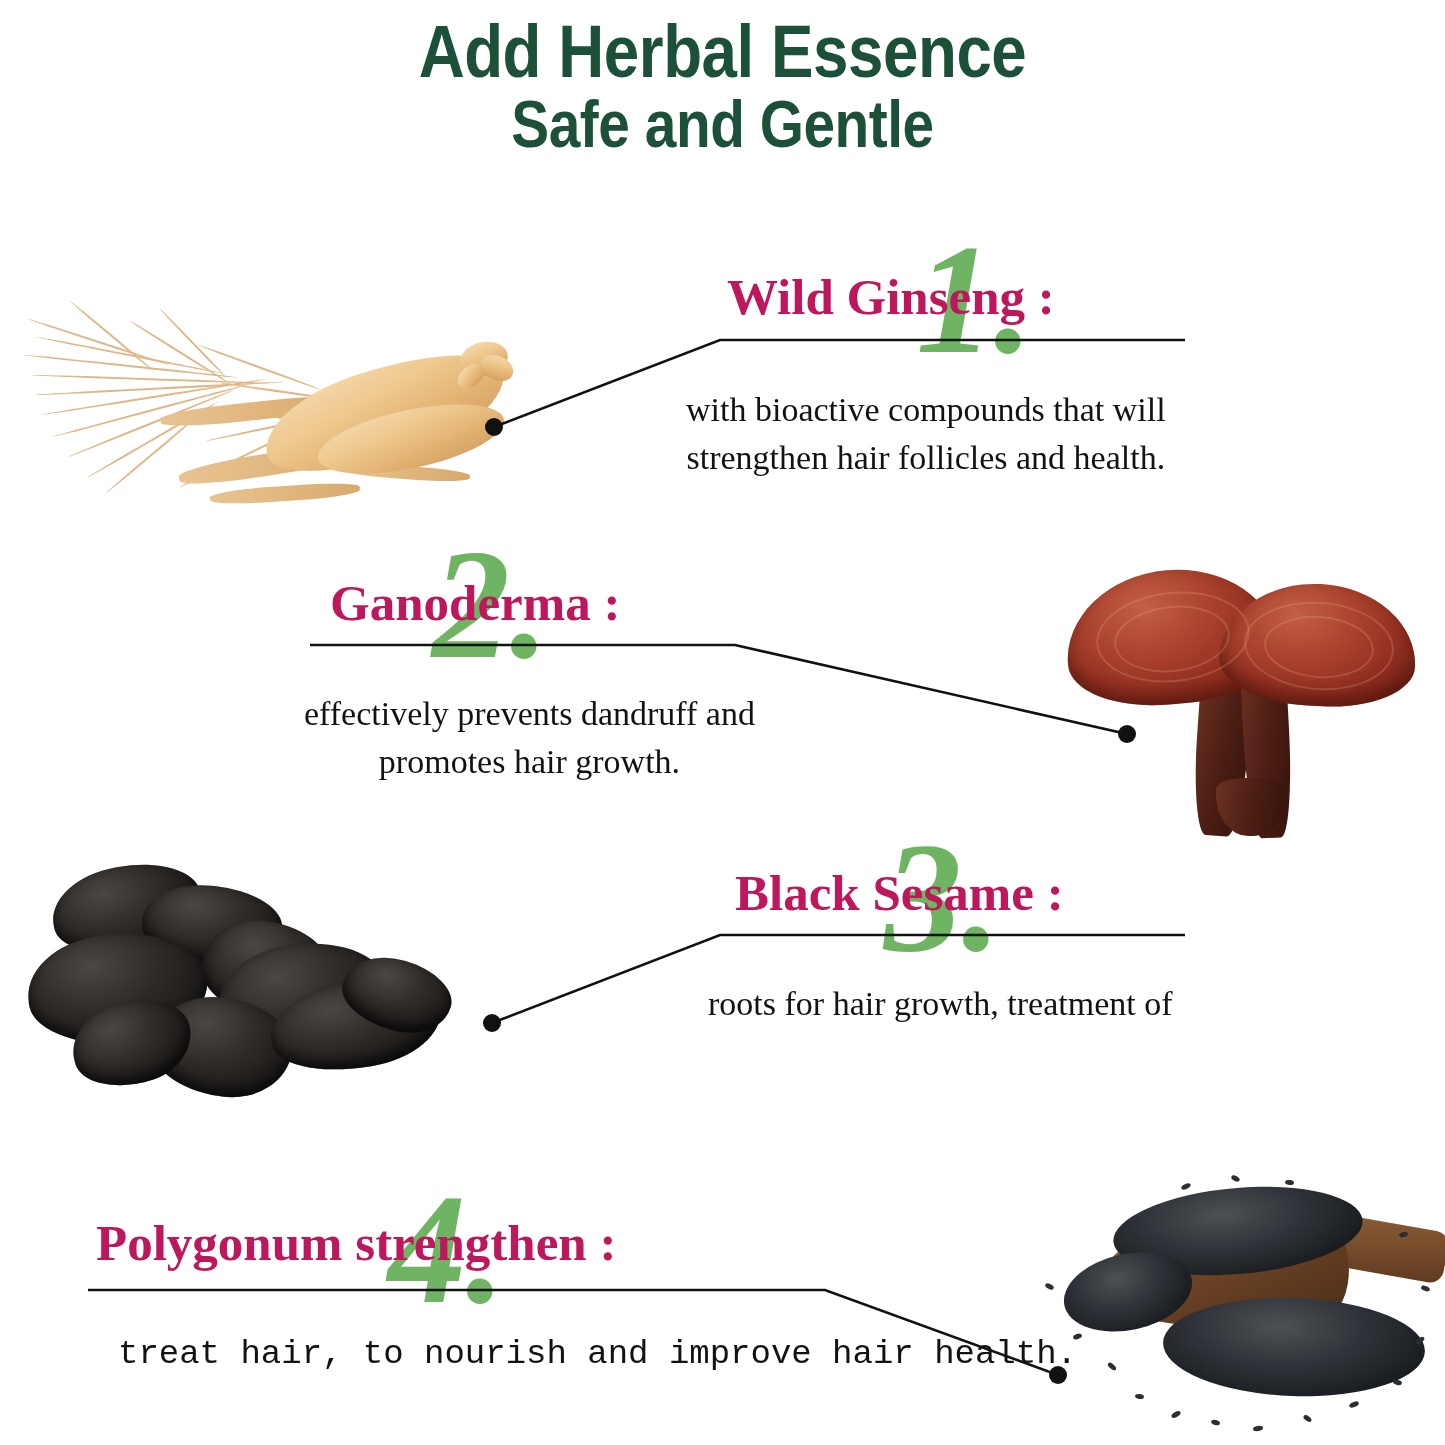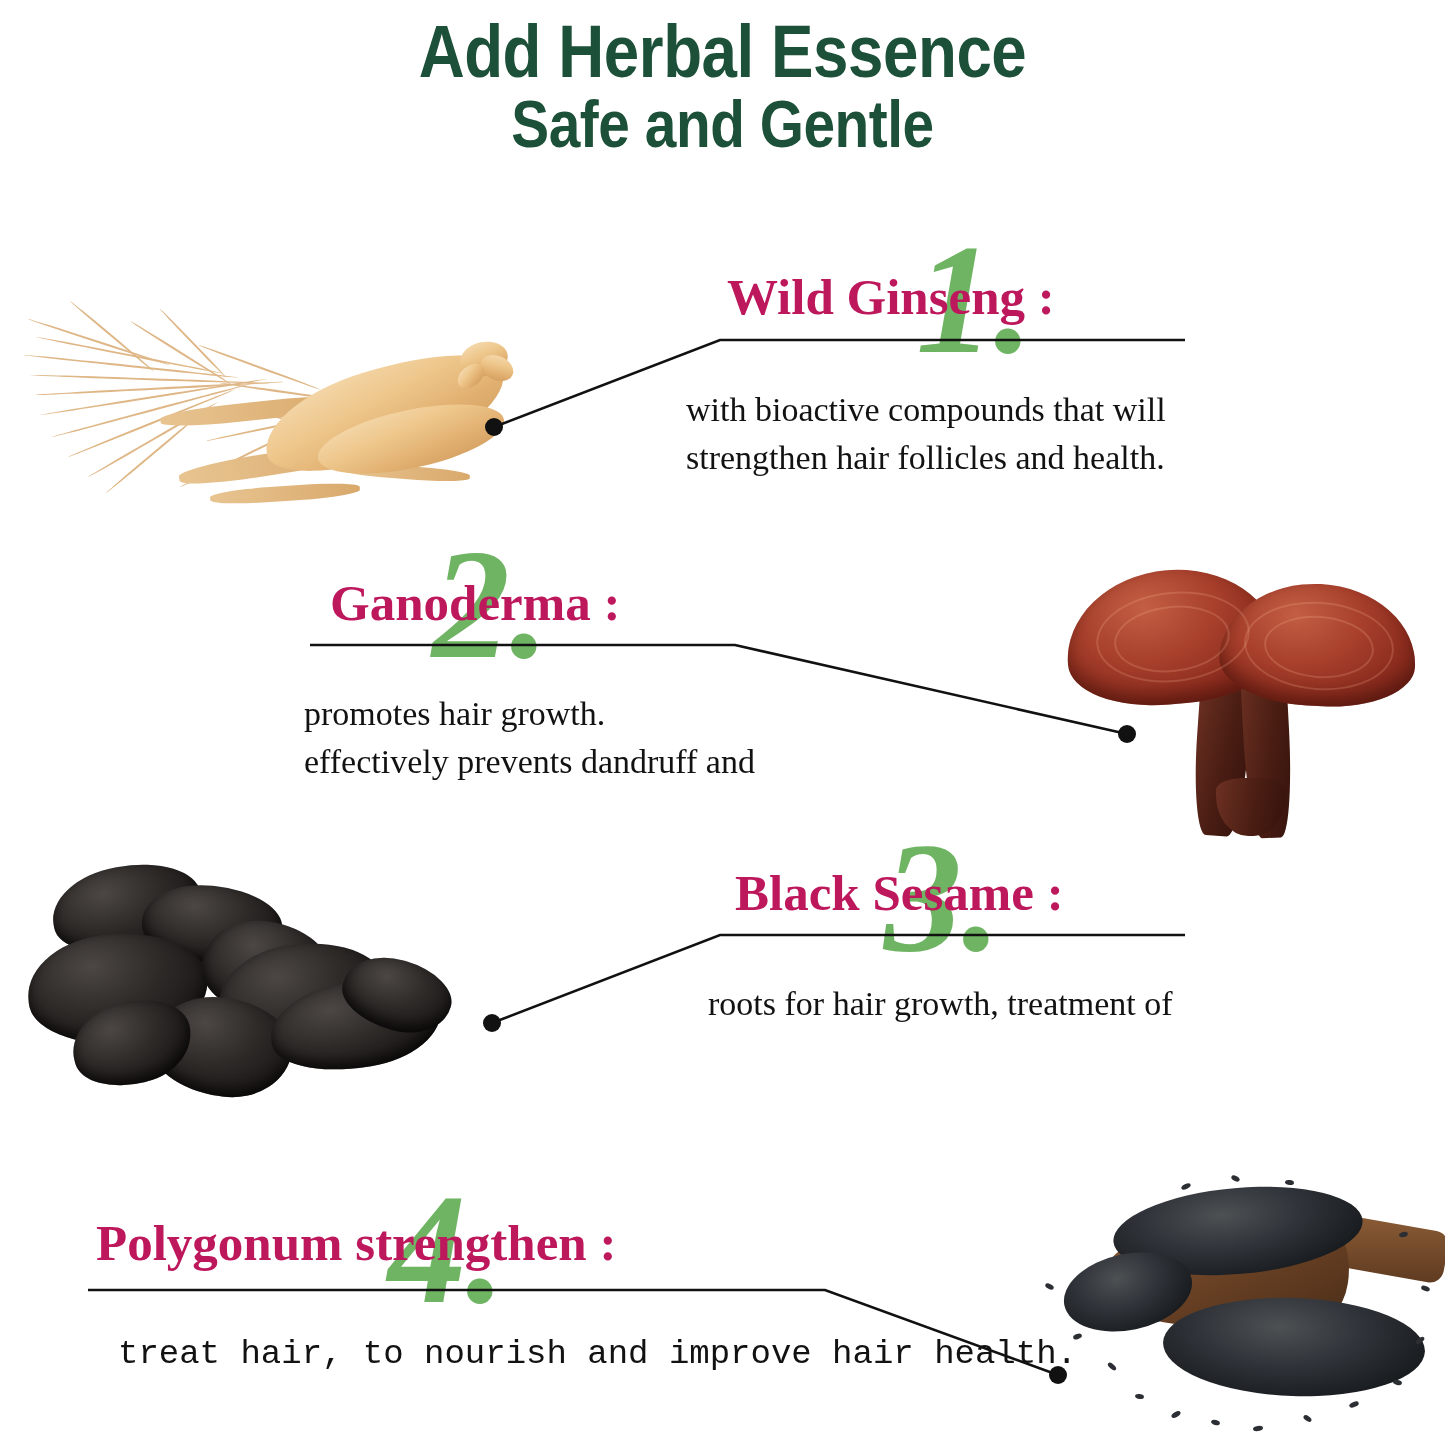--- a/index.html
+++ b/index.html
@@ -63,21 +63,21 @@
     user-select: none;
   }
   .body-text {
     position: absolute;
     font-family: "Liberation Serif", "DejaVu Serif", serif;
     color: #121212;
     font-size: 34px;
     line-height: 1.42;
     z-index: 4;
   }
-  .body-text span { display: block; white-space: nowrap; }
+  .body-text span { display: block; white-space: nowrap; text-align: center; }
 
   
   #leaders {
     position: absolute;
     top: 0; left: 0;
     width: 1445px;
     height: 1445px;
     z-index: 3;
     pointer-events: none;
   }
@@ -261,22 +261,22 @@
   <div class="numeral" style="left:916px; top:222px;">1.</div>
   <div class="heading" style="left:727px; top:272px;">Wild Ginseng :</div>
   <div class="body-text" style="left:686px; top:386px;">
     <span>with bioactive compounds that will</span>
     <span>strengthen hair follicles and health.</span>
   </div>
 
   <div class="numeral" style="left:432px; top:527px;">2.</div>
   <div class="heading" style="left:330px; top:578px;">Ganoderma :</div>
   <div class="body-text" style="left:304px; top:690px;">
+    <span>effectively prevents dandruff and</span>
     <span>promotes hair growth.</span>
-    <span>effectively prevents dandruff and</span>
   </div>
 
   <div class="numeral" style="left:884px; top:820px;">3.</div>
   <div class="heading" style="left:735px; top:868px;">Black Sesame :</div>
   <div class="body-text" style="left:708px; top:980px;">
     <span>roots for hair growth, treatment of</span>
   </div>
 
   <div class="numeral" style="left:388px; top:1172px;">4.</div>
   <div class="heading" style="left:96px; top:1218px;">Polygonum strengthen :</div>

